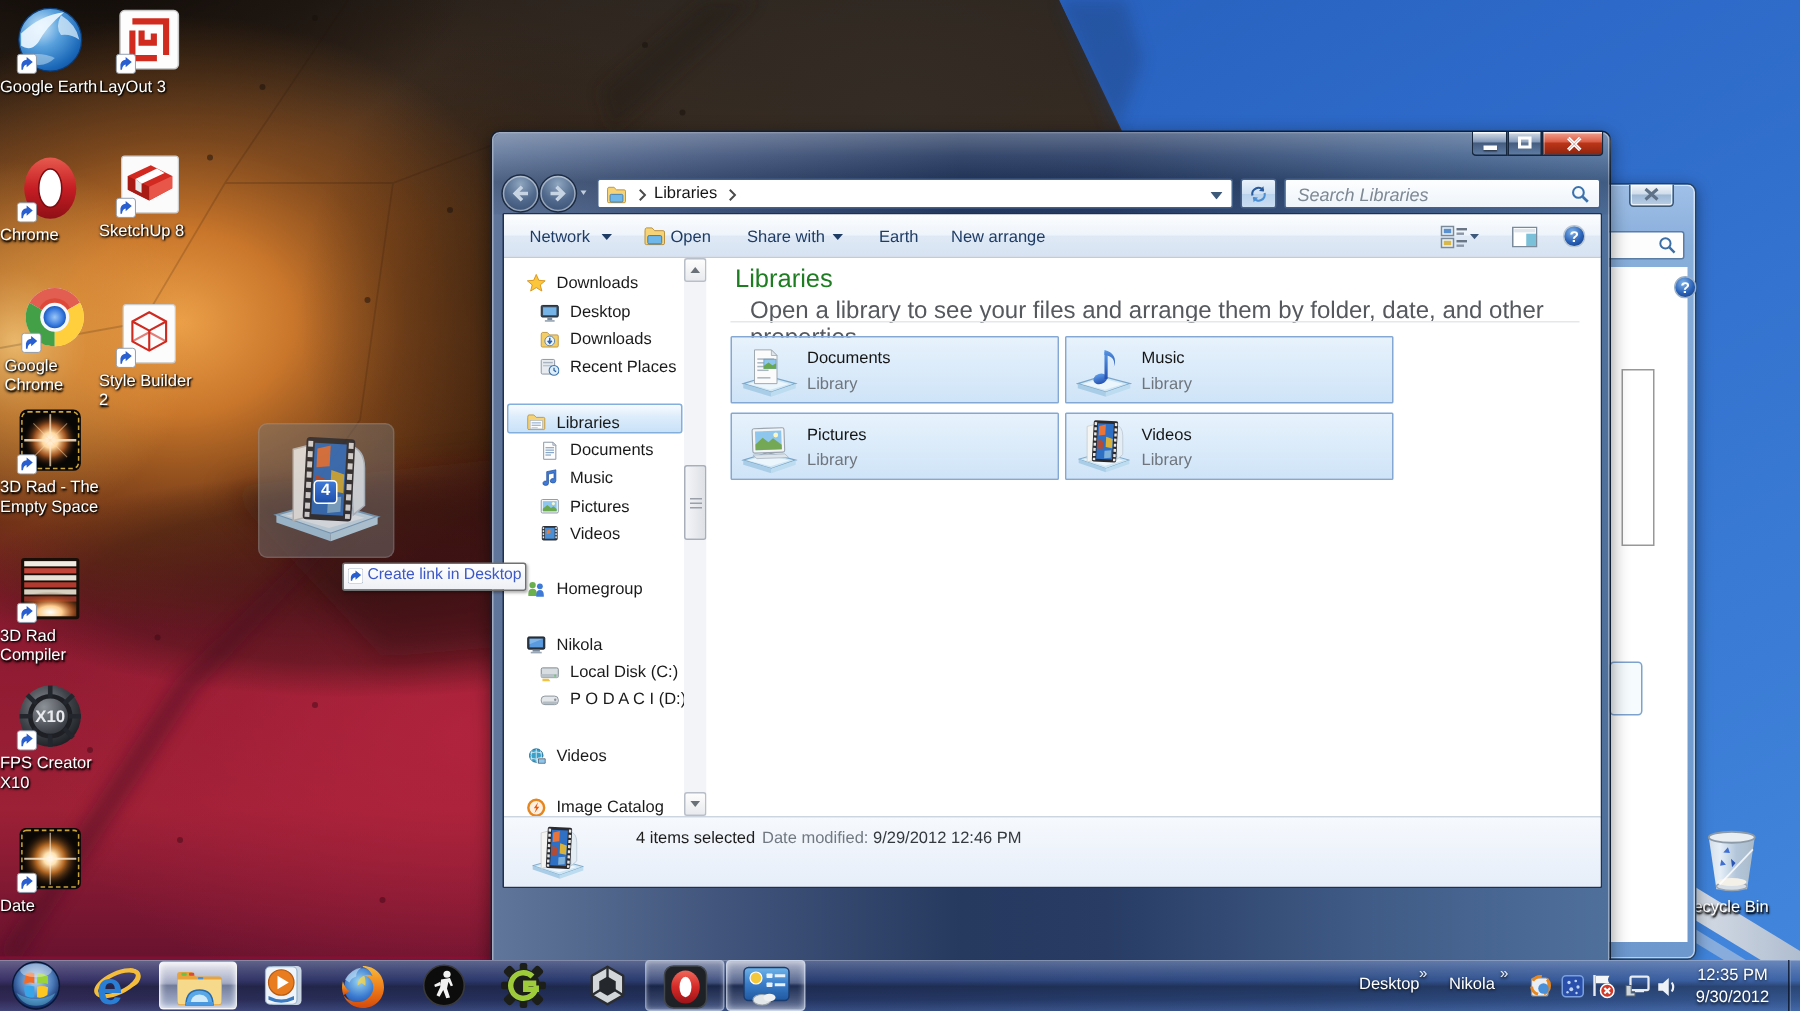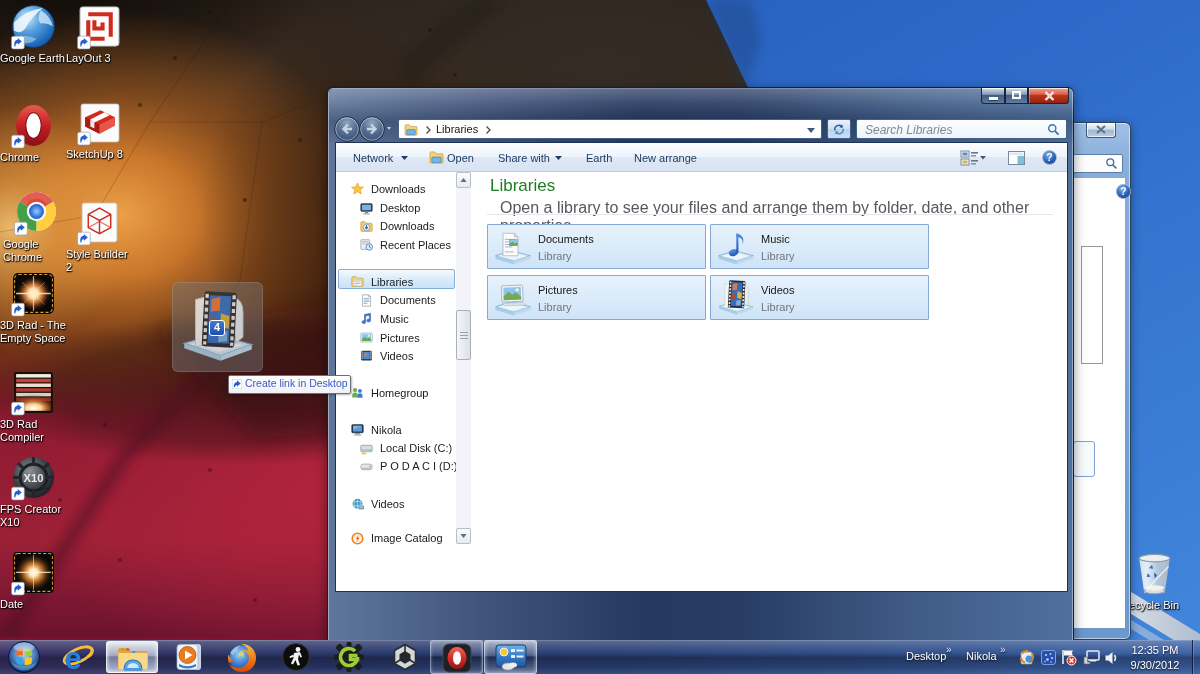--- a/index.html
+++ b/index.html
@@ -723,20 +723,27 @@
 </div>
       <div class="abs" style="left:239px;top:103px;width:219px;height:45px;border:1px solid #84a7d3;border-radius:1px;background:linear-gradient(#e7f2fc,#cfe4f8)">
 <svg width="40" height="40" viewBox="0 0 64 64" style="position:absolute;left:5px;top:2px">
             <use href="#vlib"></use>
           </svg>
 <div class="abs" style="left:50px;top:8px;font-size:11px;color:#151515">Videos</div>
 <div class="abs" style="left:50px;top:25px;font-size:11px;color:#6f757c">Library</div>
 </div>
     </div>
 
+    <div class="abs" style="left:0;top:401px;width:731px;height:47px;background:linear-gradient(#f6f9fd,#e6eef9);border-top:1px solid #ccd5e0">
+      <svg width="40" height="40" viewBox="0 0 64 64" style="position:absolute;left:16px;top:4px">
+          <use href="#vlib"></use>
+        </svg>
+      <div class="abs" style="left:88px;top:8px;font-size:11px;color:#1c1c1c">4 items selected</div>
+      <div class="abs" style="left:172px;top:8px;font-size:11px;color:#707880">Date modified: <span style="color:#33383e">9/29/2012 12:46 PM</span></div>
+    </div>
   </div>
 </div>
 
 <div class="abs" style="left:0;top:640px;width:1200px;height:34px;z-index:50;background:linear-gradient(90deg,#3a3166 0%,#323567 14%,#2a3a6e 32%,#2b4176 52%,#2f4c85 72%,#375a9a 88%,#3d64a8 100%)">
 <div class="abs" style="left:0;top:0;width:1200px;height:34px;background:linear-gradient(rgba(255,255,255,.5) 0,rgba(255,255,255,.22) 1px,rgba(255,255,255,.12) 6px,rgba(255,255,255,0) 40%,rgba(0,0,0,.3) 52%,rgba(0,0,0,.16) 78%,rgba(90,120,170,.25) 100%)"></div>
 <svg width="34" height="34" viewBox="0 0 34 34" style="position:absolute;left:7px;top:0px">
 <defs>
 <radialGradient id="orb" cx=".5" cy=".4" r=".65">
           <stop offset="0" stop-color="#b8d8f0"></stop>
           <stop offset=".55" stop-color="#4a7ab8"></stop>

